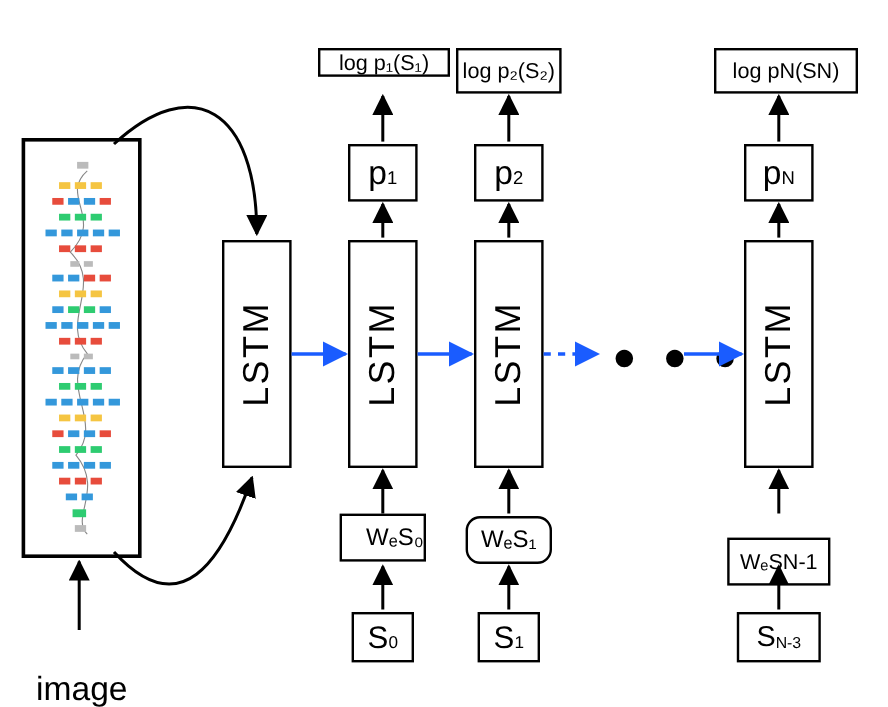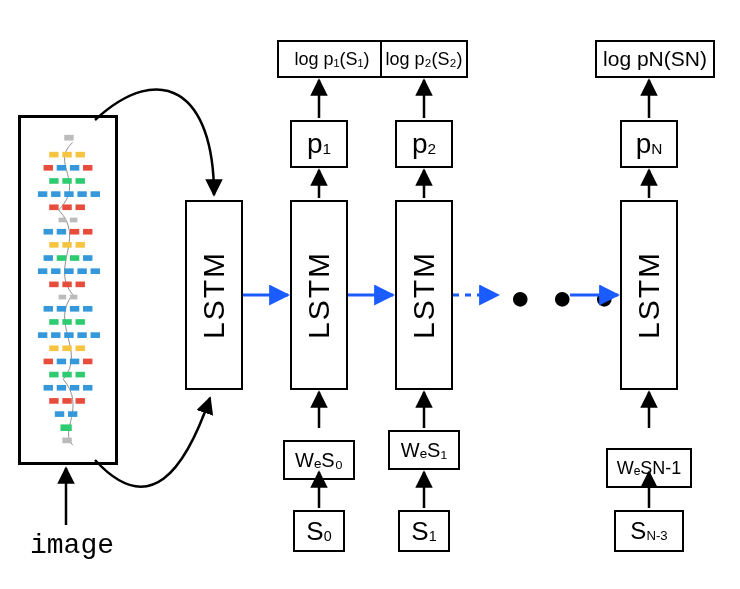--- a/index.html
+++ b/index.html
@@ -142,65 +142,65 @@
         <rect x="44" y="290" width="10" height="6" fill="#e74c3c"></rect>
         <rect x="58" y="290" width="10" height="6" fill="#e74c3c"></rect>
       <rect x="36" y="304" width="10" height="6" fill="#3498db"></rect>
         <rect x="50" y="304" width="10" height="6" fill="#3498db"></rect>
       <rect x="42" y="318" width="12" height="7" fill="#2ecc71"></rect>
       <rect x="44" y="332" width="10" height="6" fill="#bbb"></rect>
     </g>
   </svg>
 </div>
 
-<div class="label" style="left:30px; top:530px;font-family:Liberation Mono, monospace;">image</div>
+<div class="label" style="left:30px; top:558px;">image</div>
 
 <div class="node lstm" style="left:185px; top:200px; width:58px; height:190px;">LSTM</div>
 
 <div class="node lstm" style="left:290px; top:200px; width:58px; height:190px;">LSTM</div>
 
 <div class="node lstm" style="left:395px; top:200px; width:58px; height:190px;">LSTM</div>
 
 <div class="node lstm" style="left:620px; top:200px; width:58px; height:190px;">LSTM</div>
 
 <div class="dots" style="left:510px; top:278px;">● ● ●</div>
 
 <div class="node" style="left:290px; top:120px; width:58px; height:48px; font-size:28px;">
   <span>p</span>
     <span class="sub">1</span>
 </div>
-<div class="node" style="left:265px; top:40px; width:110px; height:38px; font-size:18px;margin-left:12px;">
+<div class="node" style="left:265px; top:40px; width:110px; height:24px; font-size:18px;">
   <span>log p₁(S₁)</span>
 </div>
 
 <div class="node" style="left:395px; top:120px; width:58px; height:48px; font-size:28px;">
   <span>p</span>
     <span class="sub">2</span>
 </div>
 <div class="node" style="left:380px; top:40px; width:88px; height:38px; font-size:18px;">
   <span>log p₂(S₂)</span>
 </div>
 
 <div class="node" style="left:620px; top:120px; width:58px; height:48px; font-size:28px;">
   <span>p</span>
     <span class="sub">N</span>
 </div>
-<div class="node" style="left:595px; top:40px; width:120px; height:38px; font-size:21px;">
+<div class="node" style="left:595px; top:40px; width:120px; height:38px; font-size:18px;">
   <span>log pN(SN)</span>
 </div>
 
-<div class="node" style="left:283px; top:440px; width:72px; height:40px; font-size:20px;">
+<div class="node" style="left:283px; top:428px; width:72px; height:40px; font-size:20px;justify-content:flex-end;">
   <span>WₑS₀</span>
 </div>
 <div class="node" style="left:293px; top:510px; width:52px; height:42px; font-size:26px;">
   <span>S</span>
     <span class="sub">0</span>
 </div>
 
-<div class="node" style="left:388px; top:430px; width:72px; height:40px; font-size:20px;">
+<div class="node" style="left:388px; top:430px; width:72px; height:40px; font-size:20px;border-radius:12px;">
   <span>WₑS₁</span>
 </div>
 <div class="node" style="left:398px; top:510px; width:52px; height:42px; font-size:26px;">
   <span>S</span>
     <span class="sub">1</span>
 </div>
 
 <div class="node" style="left:606px; top:448px; width:86px; height:40px; font-size:18px;">
   <span>WₑSN-1</span>
 </div>

